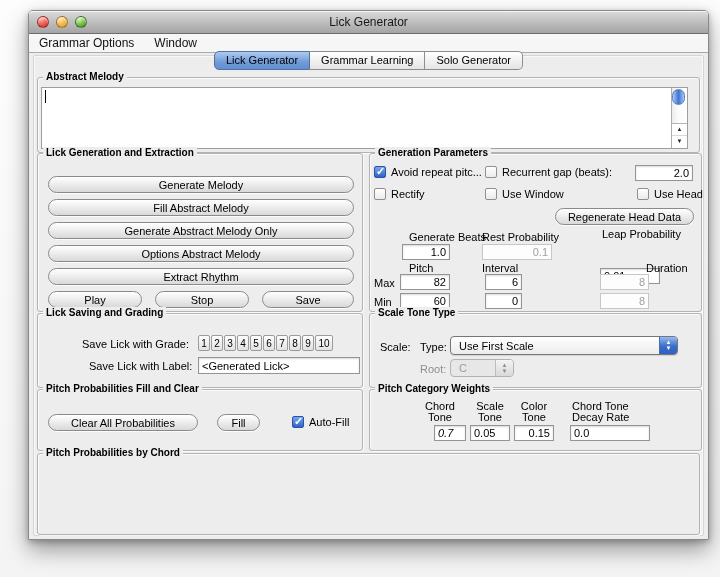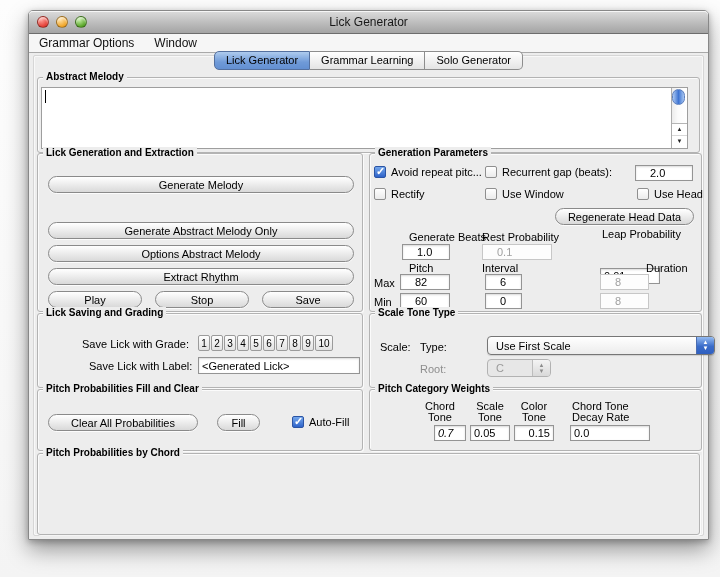--- a/index.html
+++ b/index.html
@@ -43,34 +43,34 @@
     box-shadow:inset 1px 1px 0 rgba(255,255,255,.75), 1px 1px 0 rgba(255,255,255,.75);}
   .gtitle{position:absolute;top:-7px;left:5px;background:#ededed;padding:0 3px;
     font-weight:bold;font-size:10px;white-space:nowrap;}
   .btn{position:absolute;height:17px;border-radius:9px;border:1px solid #8a8a8a;
     background:linear-gradient(#ffffff,#f0f0f0 40%,#d9d9d9);
     font-family:inherit;font-size:11px;line-height:14px;text-align:center;padding:0;
     box-shadow:0 1px 0 rgba(255,255,255,.8);color:#000;}
   .field{position:absolute;height:16px;border:1px solid #949494;background:#fff;
     font-family:inherit;font-size:11px;padding:0 3px;box-sizing:border-box;
     box-shadow:inset 0 1px 2px rgba(0,0,0,.15);color:#000;}
-  .field.center{text-align:left;padding-left:14px;}
+  .field.center{text-align:right;padding-left:14px;}
   .field.disabled{color:#a0a0a0;border-color:#c7c7c7;box-shadow:none;background:#fdfdfd;}
   .lbl{position:absolute;font-size:11px;white-space:nowrap;color:#000;}
   .lbl.gray{color:#8e8e8e;}
   .cbrow{position:absolute;display:flex;align-items:center;gap:5px;white-space:nowrap;}
   .cb{width:12px;height:12px;border:1px solid #8f8f8f;border-radius:2px;
     background:linear-gradient(#ffffff,#ebebeb);display:inline-block;position:relative;
     box-sizing:border-box;flex:0 0 auto;}
   .cb.checked{background:linear-gradient(#74a7ec,#2f63c9);border-color:#2b54a4;}
   .cb.checked::after{content:"✓";position:absolute;left:1px;top:-2px;color:#fff;
     font-size:11px;font-weight:bold;}
   .combo{position:absolute;height:19px;border:1px solid #767676;border-radius:4px;
     background:linear-gradient(#ffffff,#ececec);display:flex;align-items:center;
-    box-sizing:border-box;overflow:hidden;box-shadow:0 1px 1px rgba(0,0,0,.12);margin-left:37px;}
+    box-sizing:border-box;overflow:hidden;box-shadow:0 1px 1px rgba(0,0,0,.12);}
   .combo .txt{flex:1;padding:0 8px;font-size:11px;white-space:nowrap;overflow:hidden;}
   .combo .cap{width:17px;align-self:stretch;display:flex;flex-direction:column;
     align-items:center;justify-content:center;gap:1px;
     background:linear-gradient(#94bbf2,#3a6cc9 55%,#2f5fc0);border-left:1px solid #4a6cb0;color:#fff;}
   .combo .cap span{font-size:6px;line-height:5px;}
   .combo.disabled{background:#e7e7e7;border-color:#b2b2b2;box-shadow:none;}
   .combo.disabled .txt{color:#9a9a9a;}
   .combo.disabled .cap{background:linear-gradient(#f4f4f4,#d9d9d9);border-left:1px solid #bdbdbd;color:#8c8c8c;}
   .melody{position:absolute;left:3px;right:11px;top:9px;bottom:3px;background:#fff;
     border:1px solid #9e9e9e;}
@@ -126,20 +126,21 @@
           <div class="va">▲</div>
           <div class="va">▼</div>
         </div>
       </div>
     </div>
   </div>
 
   <div class="group" style="left:8px;top:142px;width:324px;height:157px;">
     <span class="gtitle">Lick Generation and Extraction</span>
     <button class="btn" style="left:10px;top:22px;width:306px;">Generate Melody</button>
+    <button class="btn" style="left:10px;top:45px;width:306px;">Fill Abstract Melody</button>
     <button class="btn" style="left:10px;top:68px;width:306px;">Generate Abstract Melody Only</button>
     <button class="btn" style="left:10px;top:91px;width:306px;">Options Abstract Melody</button>
     <button class="btn" style="left:10px;top:114px;width:306px;">Extract Rhythm</button>
     <button class="btn" style="left:10px;top:137px;width:94px;">Play</button>
     <button class="btn" style="left:117px;top:137px;width:94px;">Stop</button>
     <button class="btn" style="left:224px;top:137px;width:92px;">Save</button>
   </div>
 
   <div class="group" style="left:340px;top:142px;width:331px;height:157px;">
     <span class="gtitle">Generation Parameters</span>

